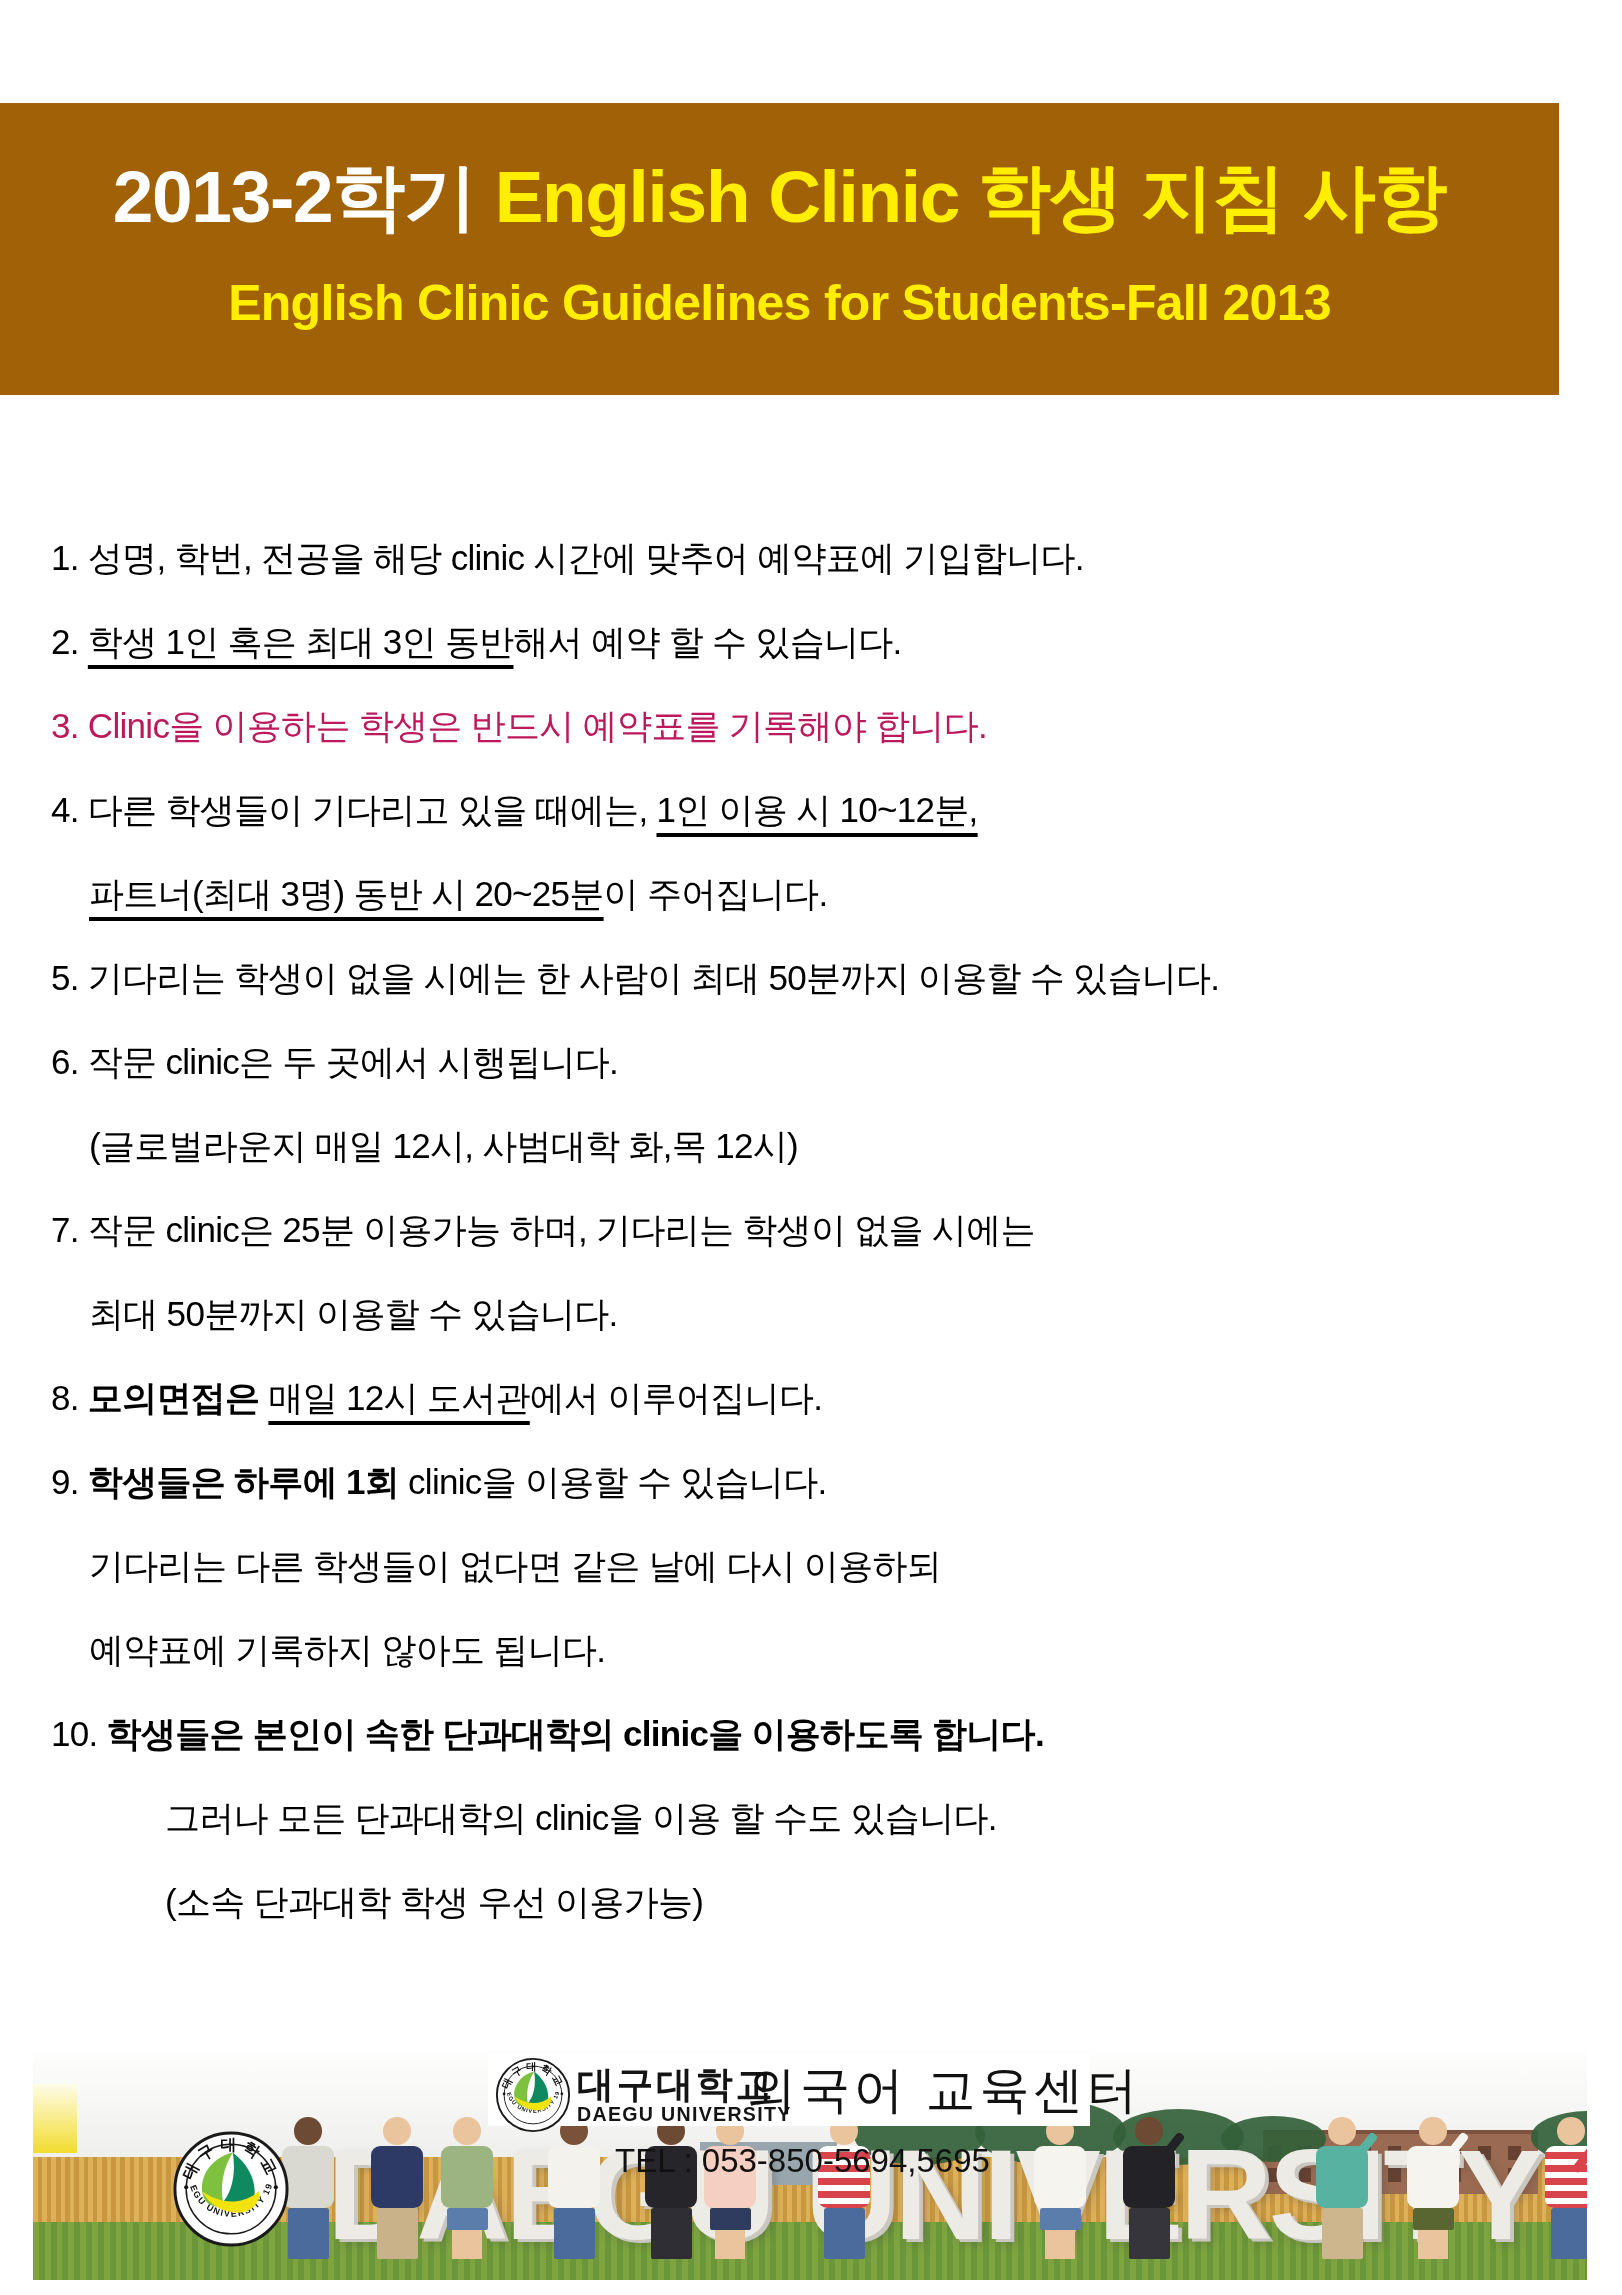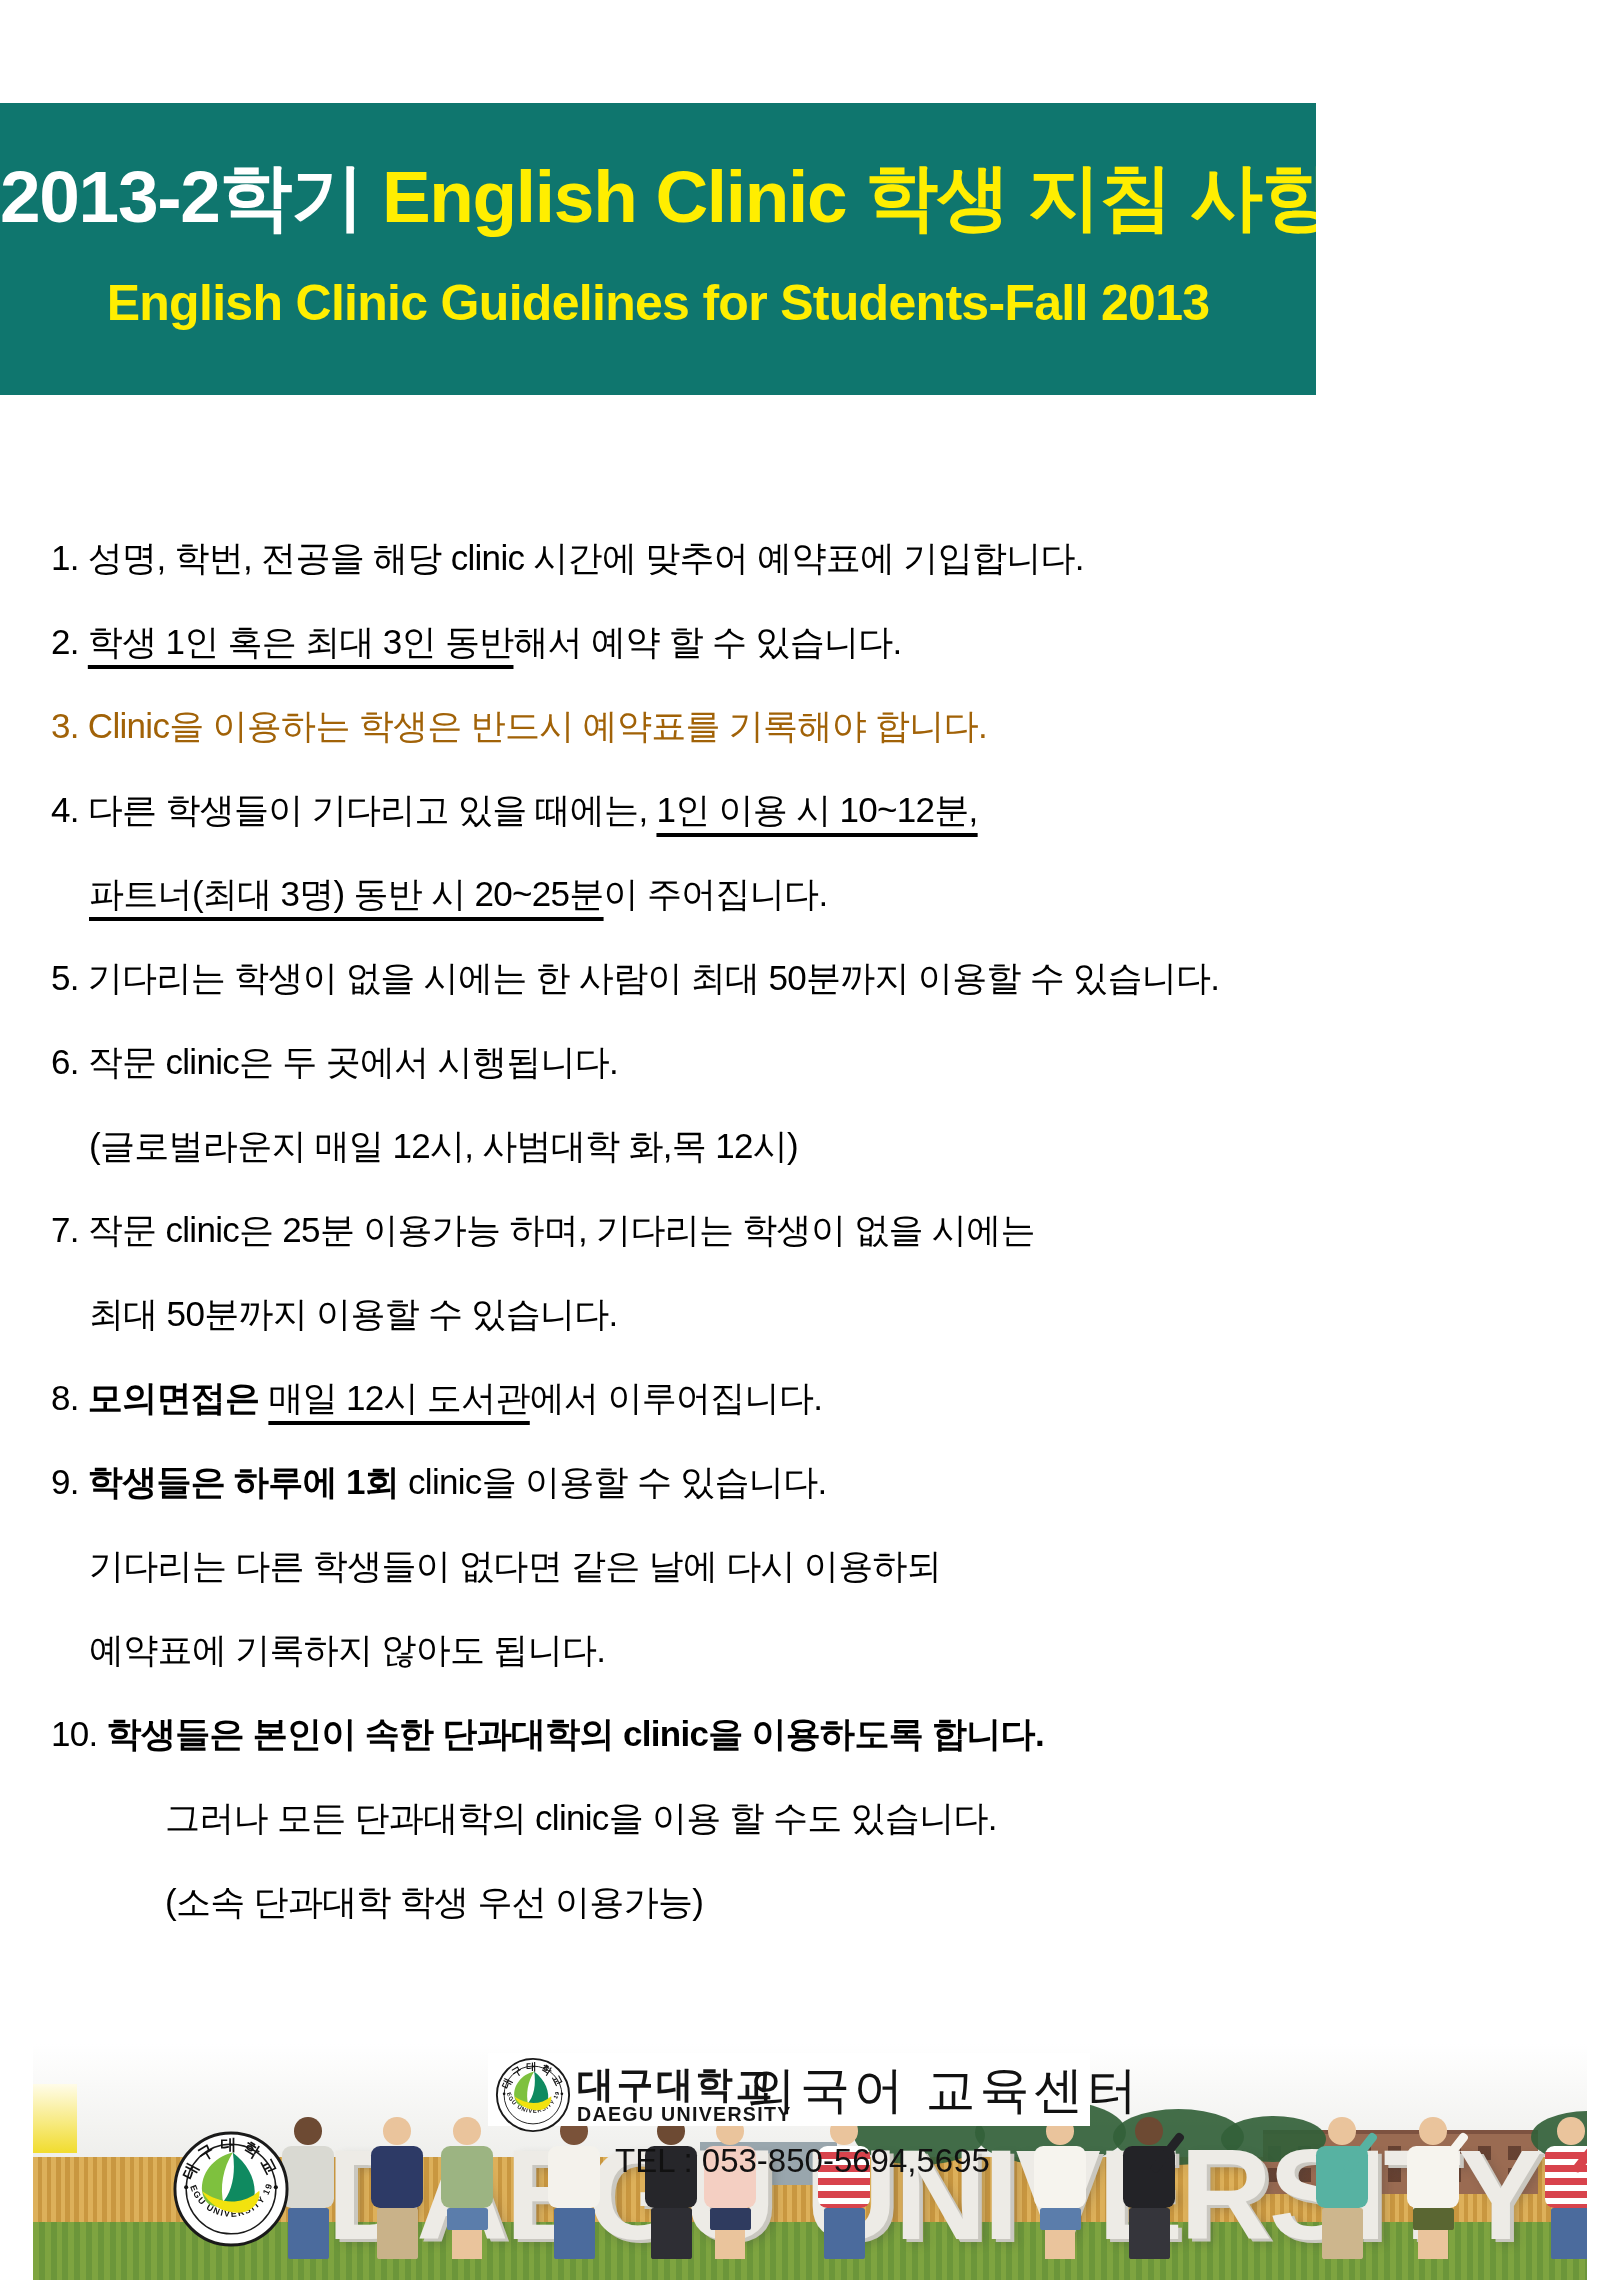--- a/index.html
+++ b/index.html
@@ -1,35 +1,35 @@
 <!DOCTYPE html>
 <html style="font-size:10.5px"><head>
 <meta charset="utf-8">
 <style>
   html,body{margin:0;padding:0;background:#ffffff;}
   #page{position:relative;width:1623px;height:2295px;background:#ffffff;overflow:hidden;
         font-family:"Liberation Sans","DejaVu Sans",sans-serif;}
 
   
-  .banner{position:absolute;left:0;top:103px;width:1316px;height:292px;background:#0f766e;
+  .banner{position:absolute;left:0;top:103px;width:1559px;height:292px;background:#a16207;
           text-align:center;overflow:hidden;}
   .title1{margin-top:56px;font-size:73px;font-weight:bold;line-height:1.05;white-space:nowrap;letter-spacing:-1.3px;}
   .title1 .tw{color:#ffffff;}
   .title1 .ty{color:#ffee00;}
   .title2{margin-top:38px;font-size:50px;font-weight:bold;color:#ffee00;white-space:nowrap;letter-spacing:-0.7px;}
 
   
   .list{position:absolute;left:0;top:516px;width:1623px;color:#000;}
   .line{font-size:35px;line-height:84px;white-space:nowrap;font-weight:400;letter-spacing:-0.7px;}
   .i0{padding-left:51px;}
   .i1{padding-left:89px;}
   .i2{padding-left:165px;}
   .u{text-decoration:underline;text-decoration-thickness:3.9px;text-underline-offset:10.5px;}
   .b{font-weight:700;}
-  .r{color:#a16207;}
+  .r{color:#be185d;}
 
   
   .photo{position:absolute;left:33px;top:2044px;width:1554px;height:236px;overflow:hidden;background:#fbfbfa;}
   .sky{position:absolute;left:0;top:0;width:100%;height:124px;background:linear-gradient(#ffffff,#ededea);}
   .wheat{position:absolute;left:0;top:113px;width:100%;height:82px;
          background:repeating-linear-gradient(90deg,#ddb05a 0 4.6px,#c99740 4.6px 9.2px);}
   .grass{position:absolute;left:0;top:178px;width:100%;height:58px;
          background:repeating-linear-gradient(90deg,#7ea440 0 5.9px,#6c963a 5.9px 11.8px);}
   .bldg-l{position:absolute;left:667px;top:98px;width:137px;height:43px;background:#99a6ad;z-index:1;}
   .bldg-r{position:absolute;left:1230px;top:86px;width:275px;height:60px;background:#9a6b52;z-index:1;

